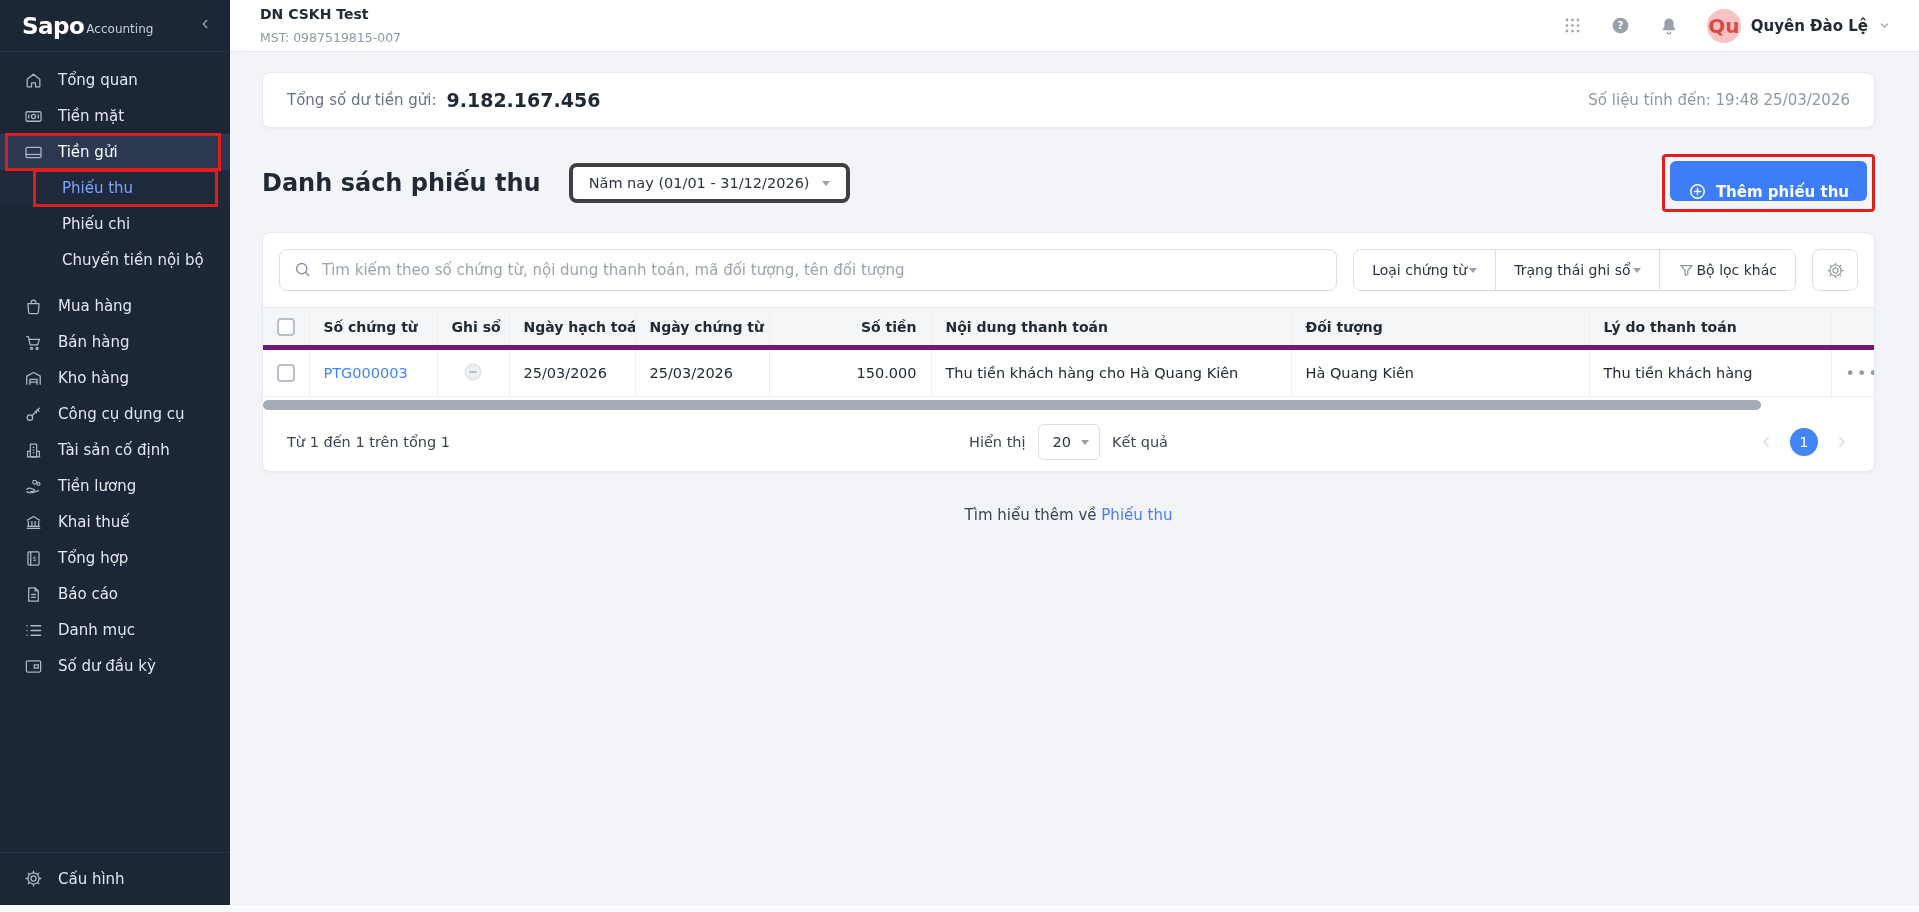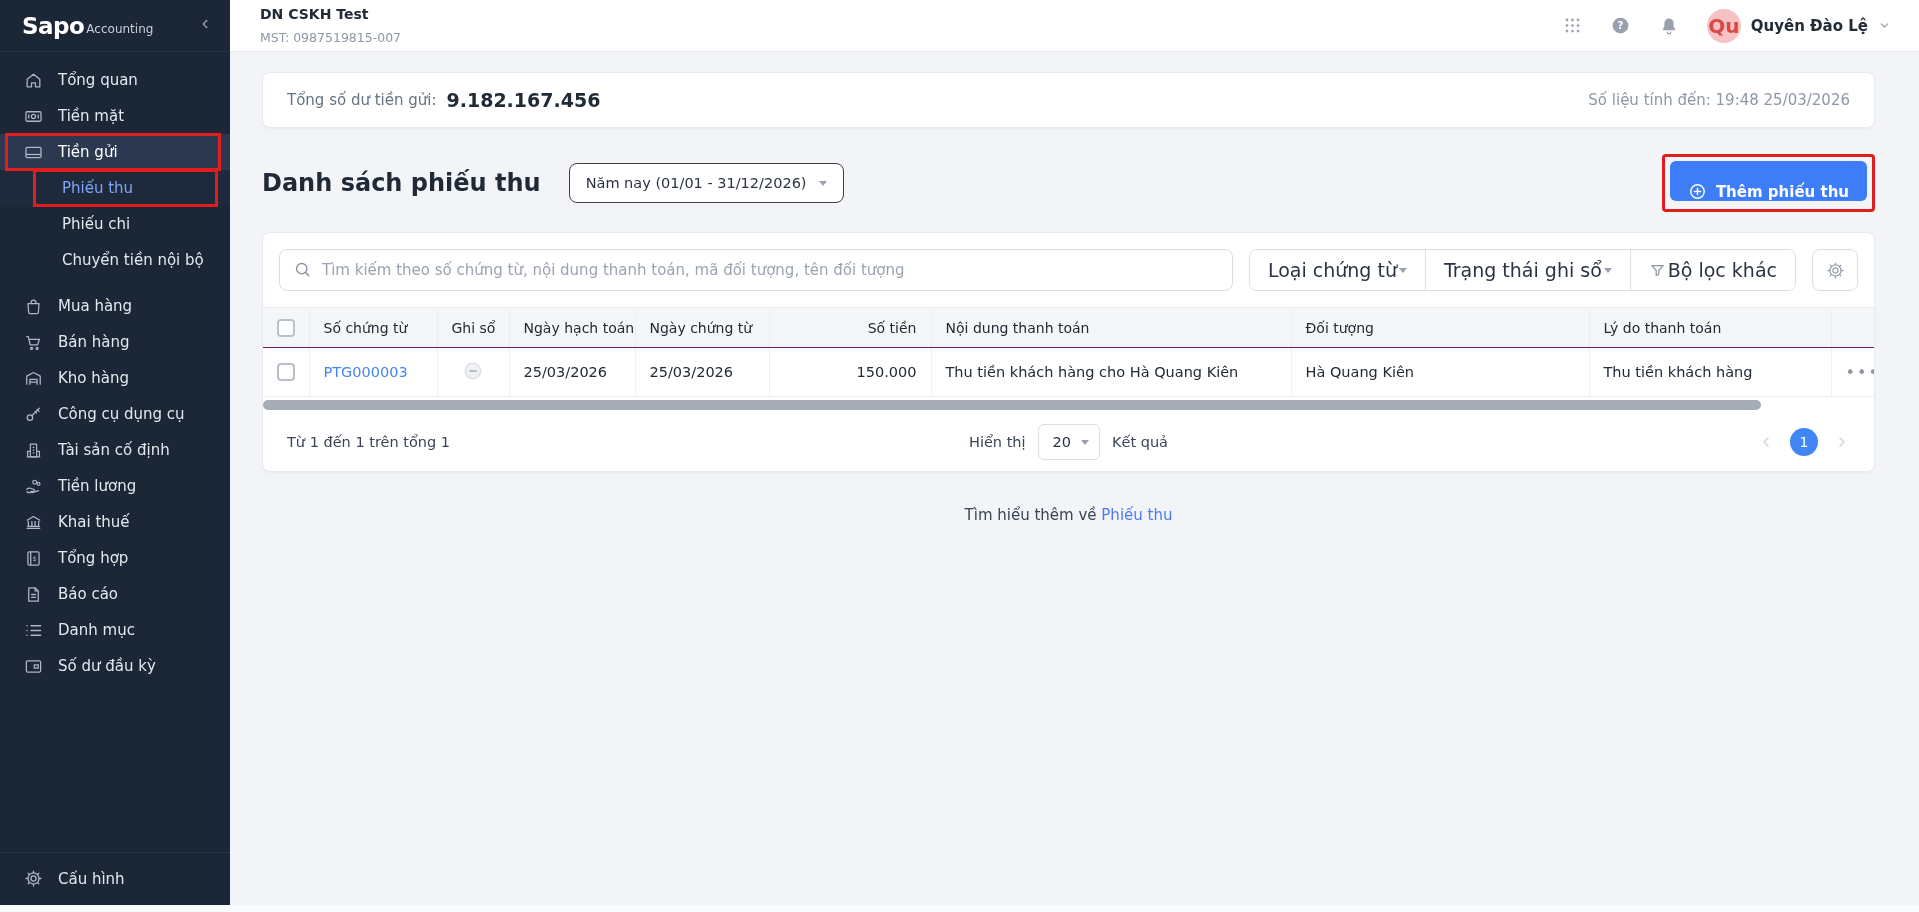--- a/index.html
+++ b/index.html
@@ -39,38 +39,38 @@
 
   .content { padding:20px 44px 0 32px; }
 
   .summary-card { background:#FFFFFF; border:1px solid #E7EAEE; border-radius:8px; height:56px; display:flex; align-items:center; padding:0 24px; box-shadow:0 1px 2px rgba(16,24,40,.04); }
   .summary-label { font-size:15px; color:#637381; margin-right:10px; }
   .summary-value { font-size:19px; font-weight:700; color:#212B36; }
   .summary-asof { margin-left:auto; font-size:15px; color:#8D97A5; }
 
   .heading-row { margin-top:26px; display:flex; align-items:center; }
   .page-title { font-size:24px; font-weight:700; color:#1F2937; }
-  .date-filter { margin-left:28px; height:40px; background:#FFFFFF; border:1px solid #404040; border-radius:8px; display:inline-flex; align-items:center; gap:12px; padding:0 16px; font-size:14.5px; color:#2A3342; cursor:pointer; }
+  .date-filter { margin-left:28px; height:40px; background:#FFFFFF; border:4px solid #404040; border-radius:8px; display:inline-flex; align-items:center; gap:12px; padding:0 16px; font-size:14.5px; color:#2A3342; cursor:pointer; }
   .caret { width:0; height:0; border-left:4.5px solid transparent; border-right:4.5px solid transparent; border-top:5.5px solid #98A1AD; }
   .add-wrap { margin-left:auto; border:3px solid #E01E1E; padding:4px 5px; border-radius:4px; }
   .add-btn { height:40px; background:#3D7DF7; color:#FFFFFF; border:none; border-radius:6px; display:inline-flex; align-items:flex-end; gap:9px; padding:0 18px; font-size:15px; font-weight:700; cursor:pointer; font-family:inherit; }
 
   .table-card { margin-top:20px; background:#FFFFFF; border:1px solid #E7EAEE; border-radius:8px; box-shadow:0 1px 2px rgba(16,24,40,.04); overflow:hidden; }
   .toolbar { display:flex; align-items:center; gap:16px; padding:16px 16px 0 16px; }
   .search-box { flex:1; position:relative; }
   .search-box input { width:100%; height:42px; border:1px solid #D9DEE3; border-radius:8px; padding:0 14px 0 42px; font-size:15px; color:#212B36; font-family:inherit; outline:none; background:#FFFFFF; }
   .search-box input::placeholder { color:#9AA3AF; }
   .search-icon { position:absolute; left:14px; top:11px; color:#8A94A3; }
   .filter-group { display:flex; border:1px solid #D9DEE3; border-radius:8px; overflow:hidden; background:#FFFFFF; height:42px; flex-shrink:0; }
-  .filter-btn { display:flex; align-items:center; gap:2px; padding:0 18px; font-size:19px; color:#2A3342; cursor:pointer; background:#FFFFFF; border:none; font-family:inherit; }
+  .filter-btn { display:flex; align-items:center; gap:2px; padding:0 18px; font-size:14px; color:#2A3342; cursor:pointer; background:#FFFFFF; border:none; font-family:inherit; }
   .filter-btn + .filter-btn { border-left:1px solid #D9DEE3; }
   .gear-btn { width:46px; height:42px; border:1px solid #D9DEE3; border-radius:8px; background:#FFFFFF; display:flex; align-items:center; justify-content:center; color:#98A1AD; cursor:pointer; flex-shrink:0; }
 
   table { width:100%; border-collapse:collapse; table-layout:fixed; margin-top:16px; }
-  thead th { background:#F4F6F8; height:40px; font-size:14px; font-weight:400; color:#212B36; text-align:left; padding:0 14px; border-top:1px solid #E8EAEE; border-bottom:1px solid #701a75; white-space:nowrap; overflow:hidden; }
+  thead th { background:#F4F6F8; height:40px; font-size:14px; font-weight:700; color:#212B36; text-align:left; padding:0 14px; border-top:1px solid #E8EAEE; border-bottom:5px solid #701a75; white-space:nowrap; overflow:hidden; }
   thead th, tbody td { border-right:1px solid #EDEFF2; }
   thead th:last-child, tbody td:last-child { border-right:none; }
   tbody td { height:49px; font-size:14.5px; color:#212B36; padding:0 14px; border-bottom:1px solid #EDEFF2; white-space:nowrap; overflow:hidden; }
   .col-cb { width:46px; } .col-doc { width:128px; } .col-status { width:72px; }
   .col-pdate { width:126px; } .col-ddate { width:134px; } .col-amount { width:162px; }
   .col-content { width:360px; } .col-partner { width:298px; } .col-reason { width:242px; } .col-actions { width:46px; }
   .num { text-align:right; }
   .checkbox { display:inline-block; width:18px; height:18px; border:2px solid #B9C0CA; border-radius:4px; background:#FFFFFF; cursor:pointer; vertical-align:middle; }
   .doc-link { color:#4285F4; cursor:pointer; }
   .status-cell { text-align:center; }

